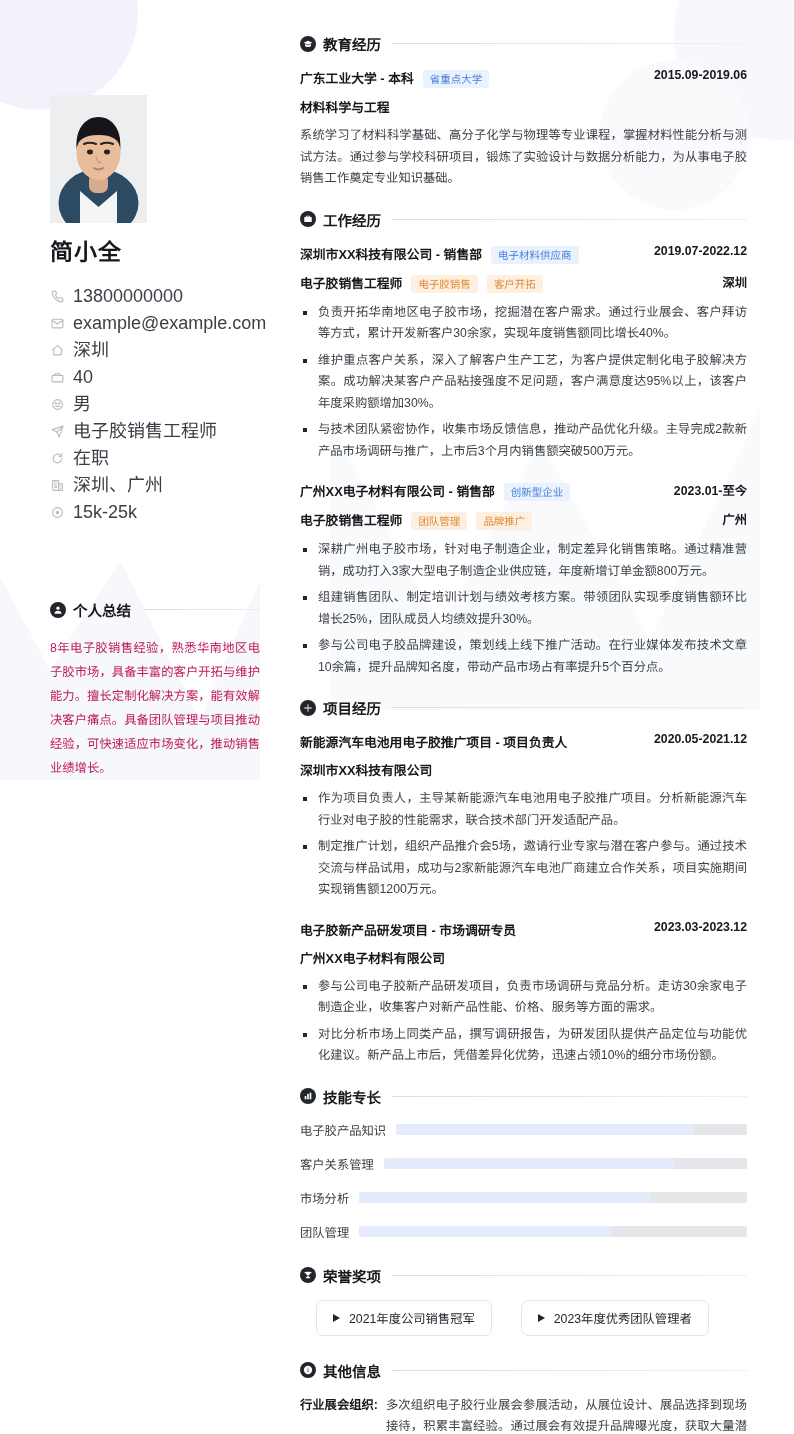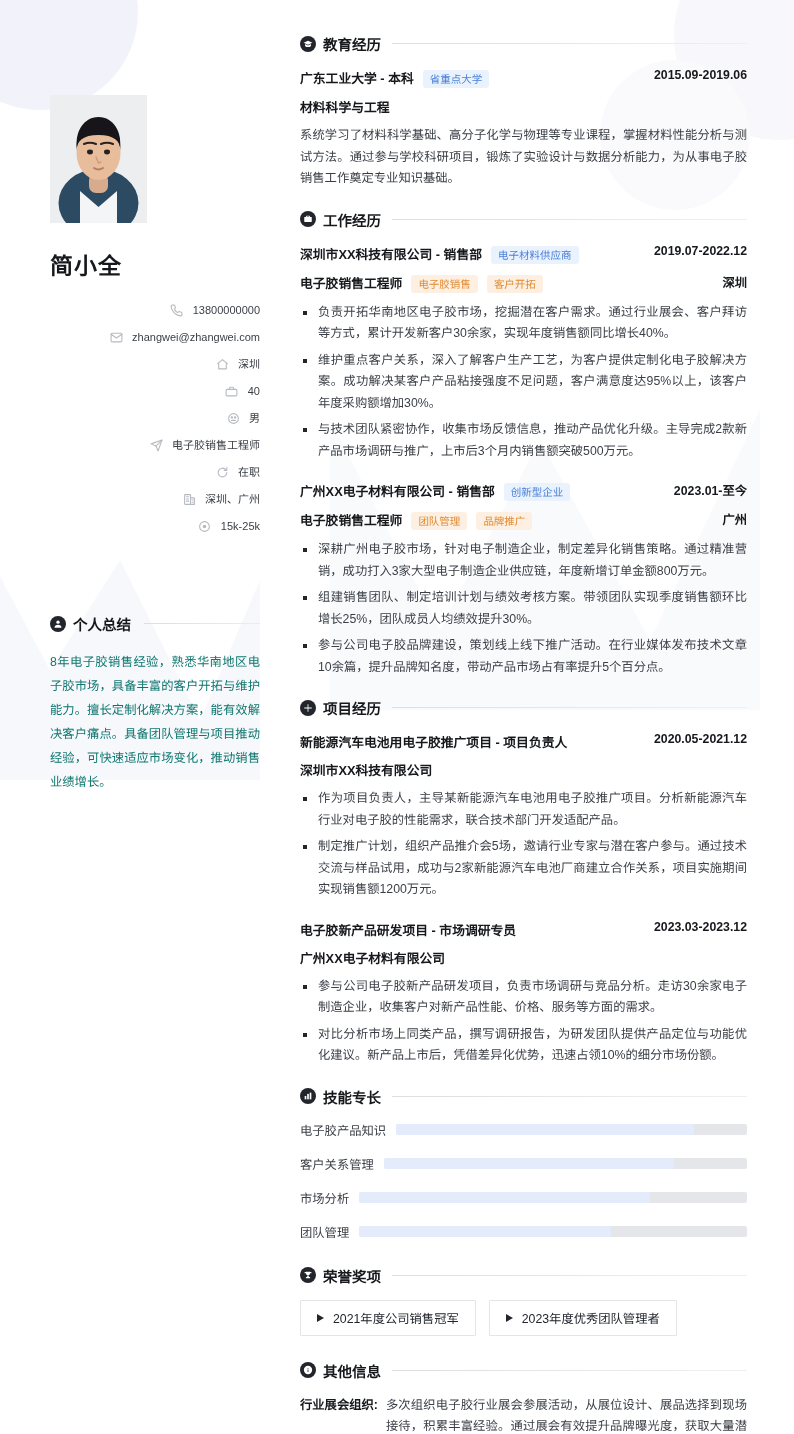--- a/index.html
+++ b/index.html
@@ -81,35 +81,34 @@
     background: #e9eaec;
     overflow: hidden;
     position: relative;
   }
   .photo svg { display: block; width: 100%; height: 100%; }
 
   .person-name {
     font-size: 23px;
     font-weight: 700;
     letter-spacing: 1px;
-    margin-top: 24px;
+    margin-top: 10px;
     margin-bottom: 16px;
     color: #16181c;
   }
 
   .contact-list { list-style: none; }
   .contact-item {
     display: flex;
     align-items: center;
     gap: 9px;
-    font-size: 11px;
+    font-size: 18px;
     color: #3a3f46;
     height: 27px;
     line-height: 27px;
-    justify-content: flex-end;
   }
   .ci-icon {
     width: 14px; height: 14px;
     flex: 0 0 14px;
     display: inline-flex;
     align-items: center;
     justify-content: center;
     color: #b6bac0;
   }
   .ci-icon svg { width: 13px; height: 13px; display: block; }
@@ -129,21 +128,21 @@
   }
   .side-section-head .rule {
     flex: 1 1 auto;
     height: 1px;
     background: linear-gradient(to right, #dcdee2, #ebedf0);
     margin-left: 6px;
   }
   .summary-text {
     font-size: 12.3px;
     line-height: 24px;
-    color: #0f766e;
+    color: #be185d;
     text-align: justify;
   }
 
   .dot-icon {
     width: 16px; height: 16px;
     border-radius: 50%;
     background: #22262c;
     display: inline-flex;
     align-items: center;
     justify-content: center;
@@ -289,25 +288,26 @@
     display: flex;
     gap: 13px;
     flex-wrap: wrap;
     margin-bottom: 24px;
   }
   .honor {
     display: inline-flex;
     align-items: center;
     gap: 9px;
     border: 1px solid #e3e5e8;
-    border-radius: 1px;
+    border-radius: 7px;
     padding: 8px 16px;
     font-size: 12.3px;
     color: #22262c;
     background: #fff;
+    margin-left: 16px;
   }
   .honor .tri {
     width: 0; height: 0;
     border-left: 7px solid #22262c;
     border-top: 4.5px solid transparent;
     border-bottom: 4.5px solid transparent;
     flex: 0 0 auto;
   }
 
   
@@ -380,21 +380,21 @@
           </span>
           <span>13800000000</span>
         </li>
         <li class="contact-item">
           <span class="ci-icon">
             <svg viewBox="0 0 24 24" fill="none" stroke="currentColor" stroke-width="2" stroke-linecap="round" stroke-linejoin="round">
                 <rect x="2" y="4" width="20" height="16" rx="2"></rect>
                 <path d="m2 6 10 7L22 6"></path>
               </svg>
           </span>
-          <span>zhangwei@zhangwei.com</span>
+          <span>example@example.com</span>
         </li>
         <li class="contact-item">
           <span class="ci-icon">
             <svg viewBox="0 0 24 24" fill="none" stroke="currentColor" stroke-width="2" stroke-linecap="round" stroke-linejoin="round">
                 <path d="M3 10.5 12 3l9 7.5"></path>
                 <path d="M5 10v10h14V10"></path>
               </svg>
           </span>
           <span>深圳</span>
         </li>

